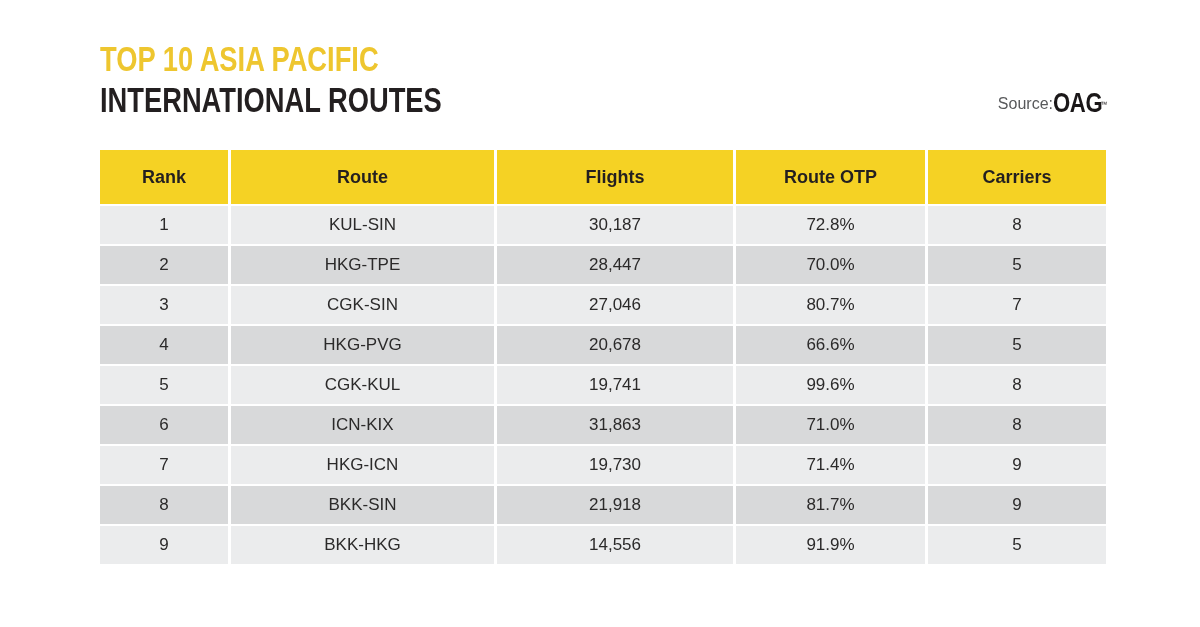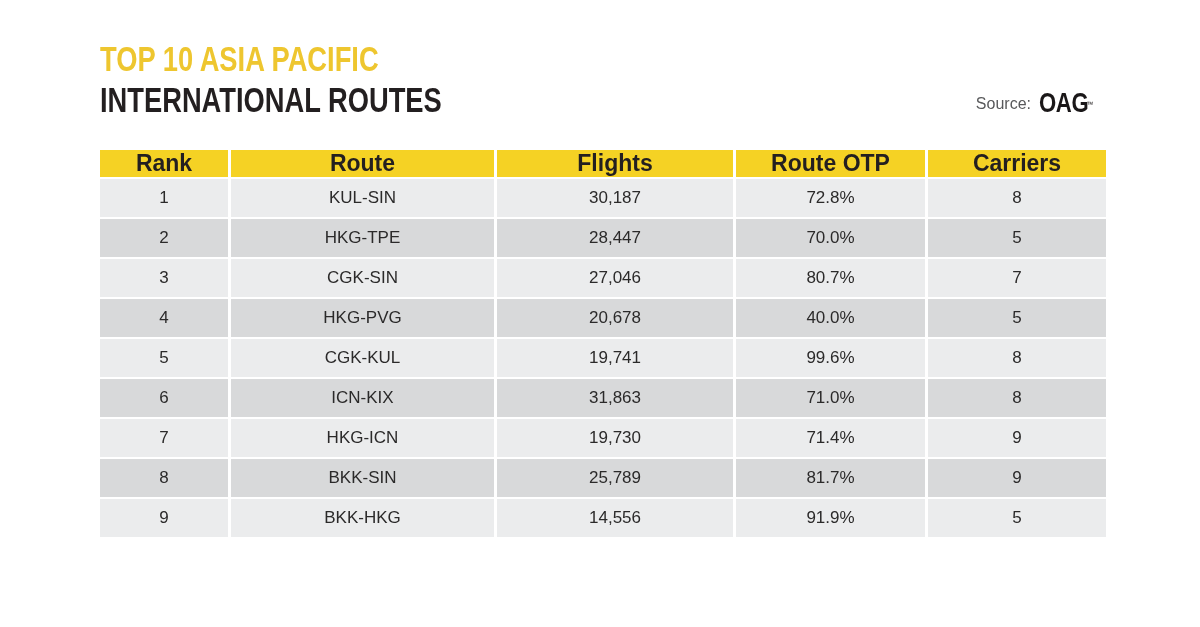--- a/index.html
+++ b/index.html
@@ -32,25 +32,25 @@
     white-space: nowrap;
     transform: scaleX(0.78);
     transform-origin: 0 50%;
   }
   .title-line.l1 { color: var(--title-yellow, #EEC62F); }
   .title-line.l2 { color: var(--text-dark, #221E1F); }
 
   
   .source-block {
     position: absolute;
-    right: 95px;
+    right: 81px;
     top: 90px;
     display: flex;
     align-items: center;
-    gap: 8px;
+    gap: 0;
     white-space: nowrap;
   }
   .source-label {
     font-size: 16px;
     color: var(--source-gray, #58595B);
   }
   .source-brand {
     font-weight: 700;
     font-size: 27px;
     line-height: 27px;
@@ -74,22 +74,22 @@
   table.routes-table {
     position: absolute;
     left: 97px;
     top: 148px;
     border-collapse: separate;
     border-spacing: 3px 2px;
     table-layout: fixed;
   }
   .routes-table th {
     background: var(--header-yellow, #F5D224);
-    height: 26px;
-    font-size: 23px;
+    height: 54px;
+    font-size: 18px;
     font-weight: 700;
     color: var(--text-dark, #231F20);
     text-align: center;
     vertical-align: middle;
   }
   .routes-table td {
     height: 38px;
     font-size: 17px;
     font-weight: 400;
     color: #2B2A2A;
@@ -156,21 +156,21 @@
           <td>3</td>
           <td>CGK-SIN</td>
           <td>27,046</td>
           <td>80.7%</td>
           <td>7</td>
         </tr>
         <tr>
           <td>4</td>
           <td>HKG-PVG</td>
           <td>20,678</td>
-          <td>40.0%</td>
+          <td>66.6%</td>
           <td>5</td>
         </tr>
         <tr>
           <td>5</td>
           <td>CGK-KUL</td>
           <td>19,741</td>
           <td>99.6%</td>
           <td>8</td>
         </tr>
         <tr>
@@ -183,21 +183,21 @@
         <tr>
           <td>7</td>
           <td>HKG-ICN</td>
           <td>19,730</td>
           <td>71.4%</td>
           <td>9</td>
         </tr>
         <tr>
           <td>8</td>
           <td>BKK-SIN</td>
-          <td>25,789</td>
+          <td>21,918</td>
           <td>81.7%</td>
           <td>9</td>
         </tr>
         <tr>
           <td>9</td>
           <td>BKK-HKG</td>
           <td>14,556</td>
           <td>91.9%</td>
           <td>5</td>
         </tr>

